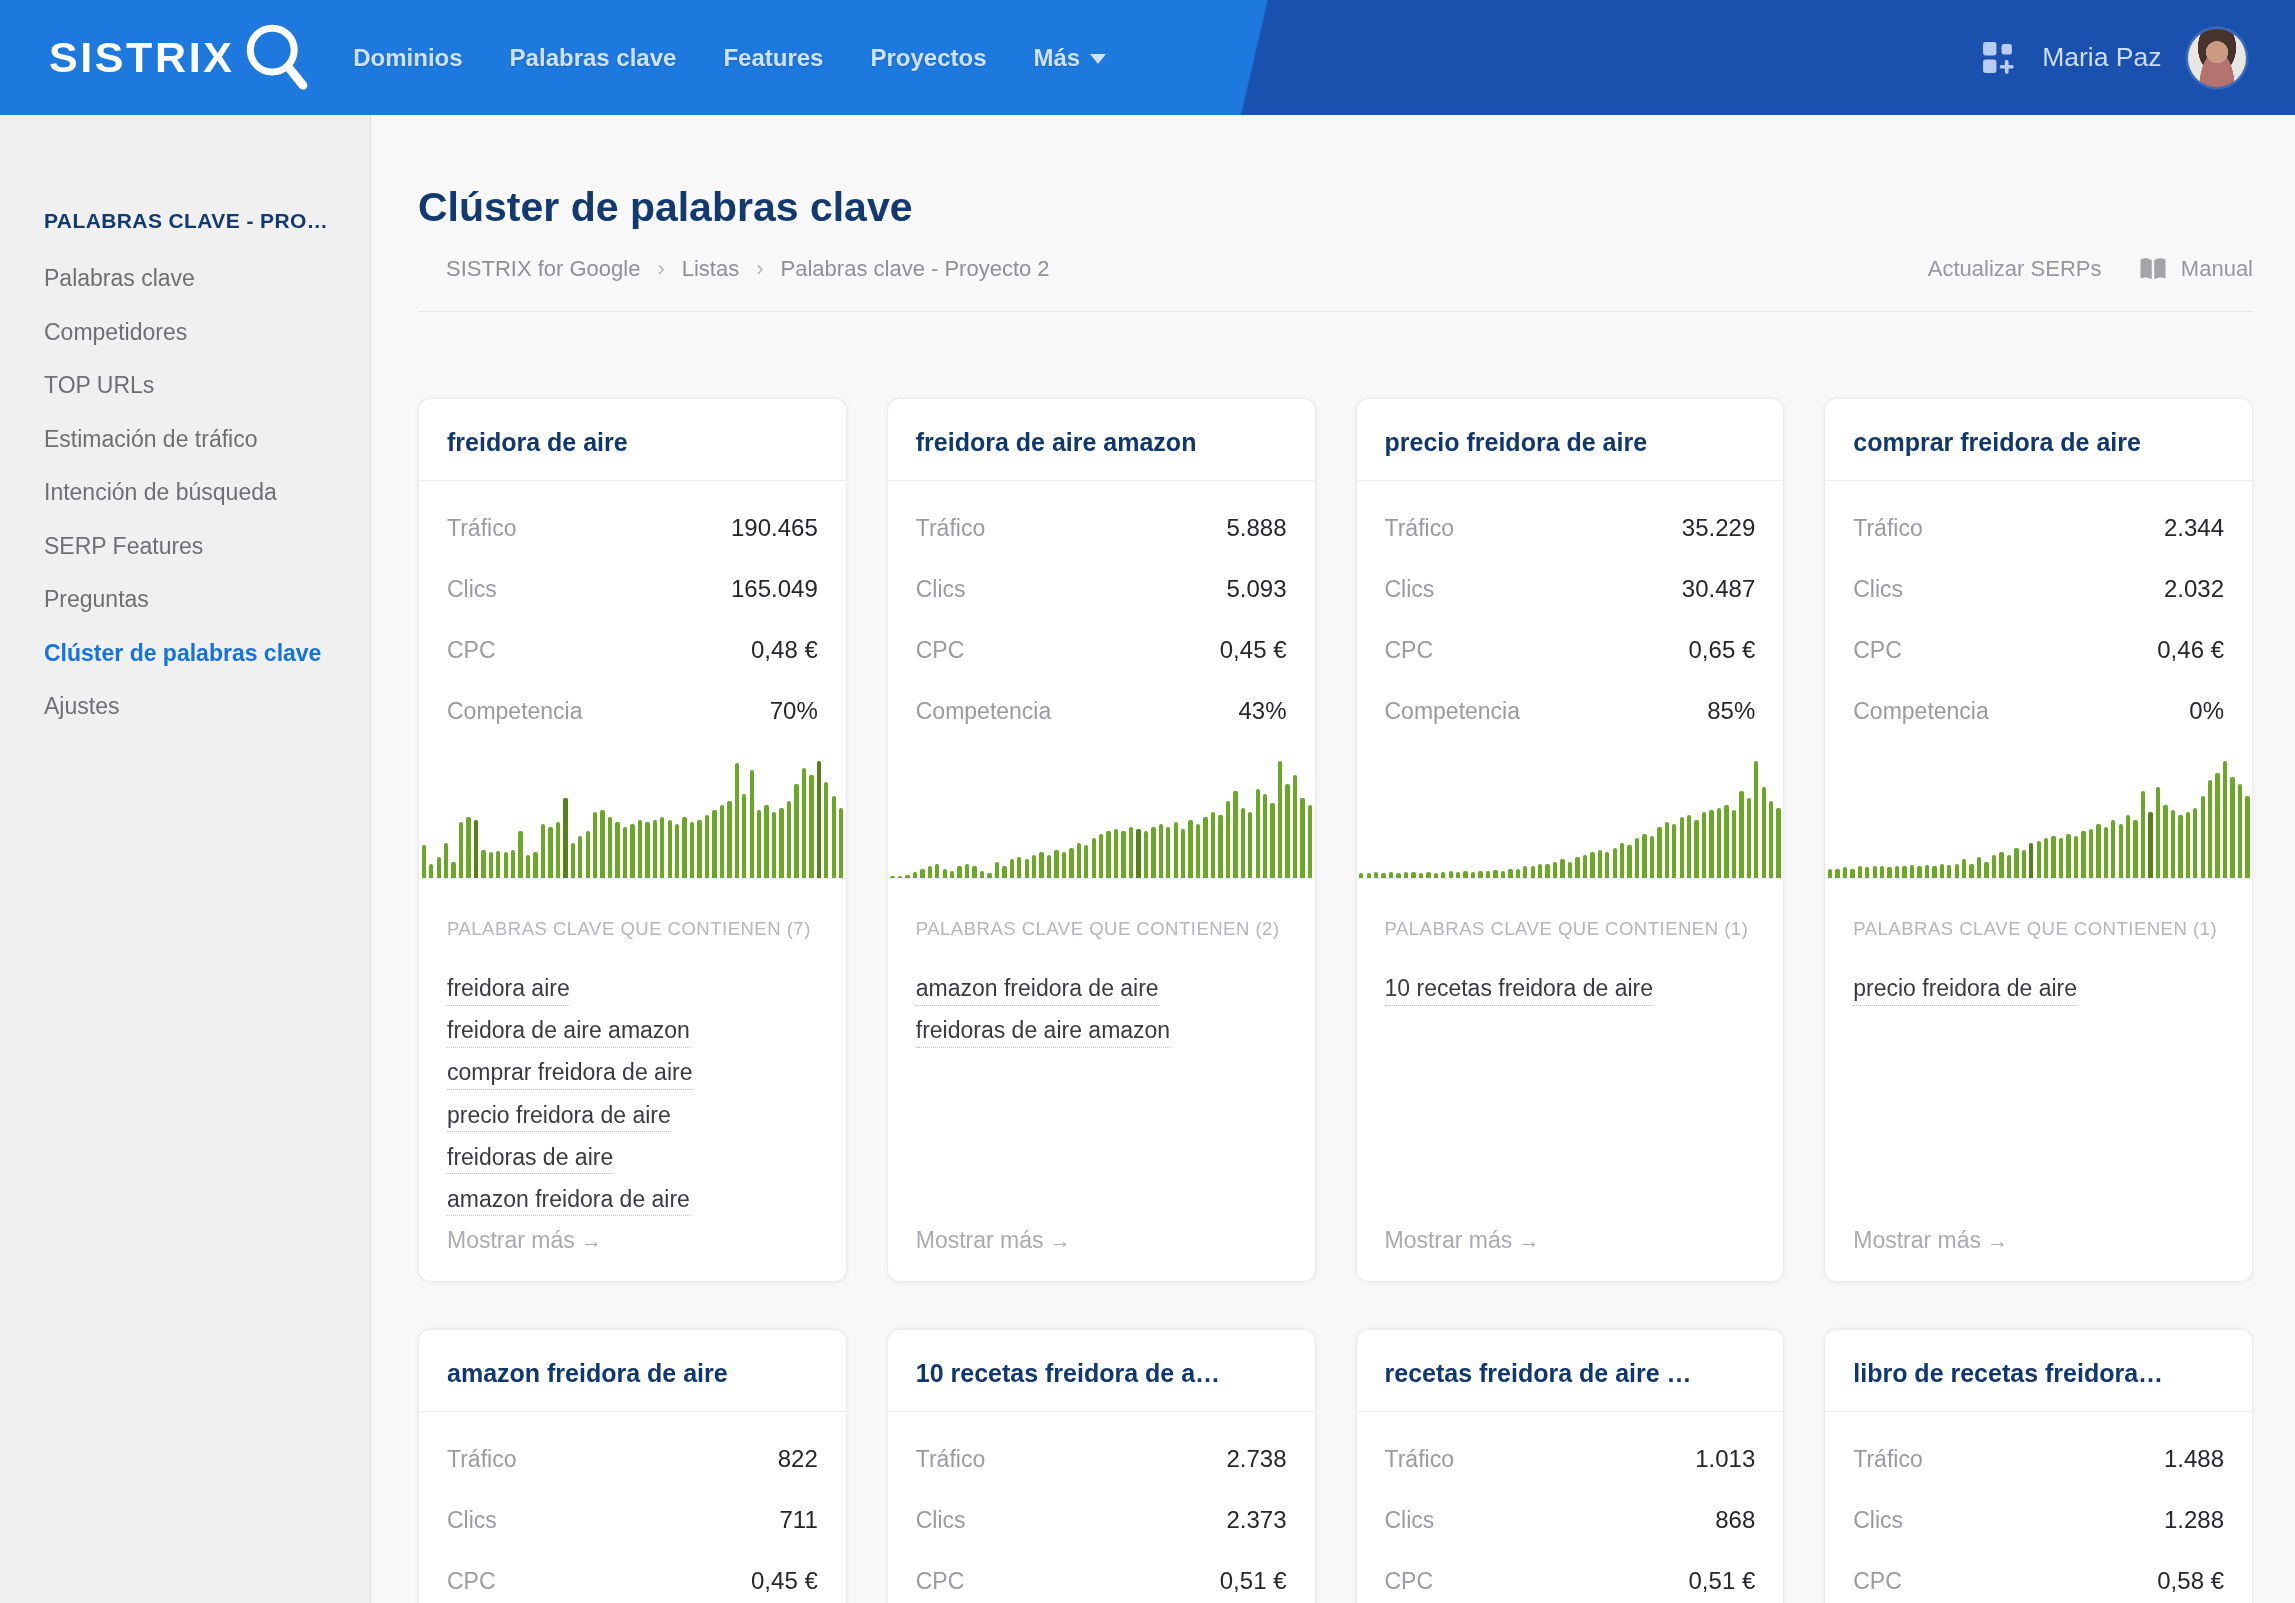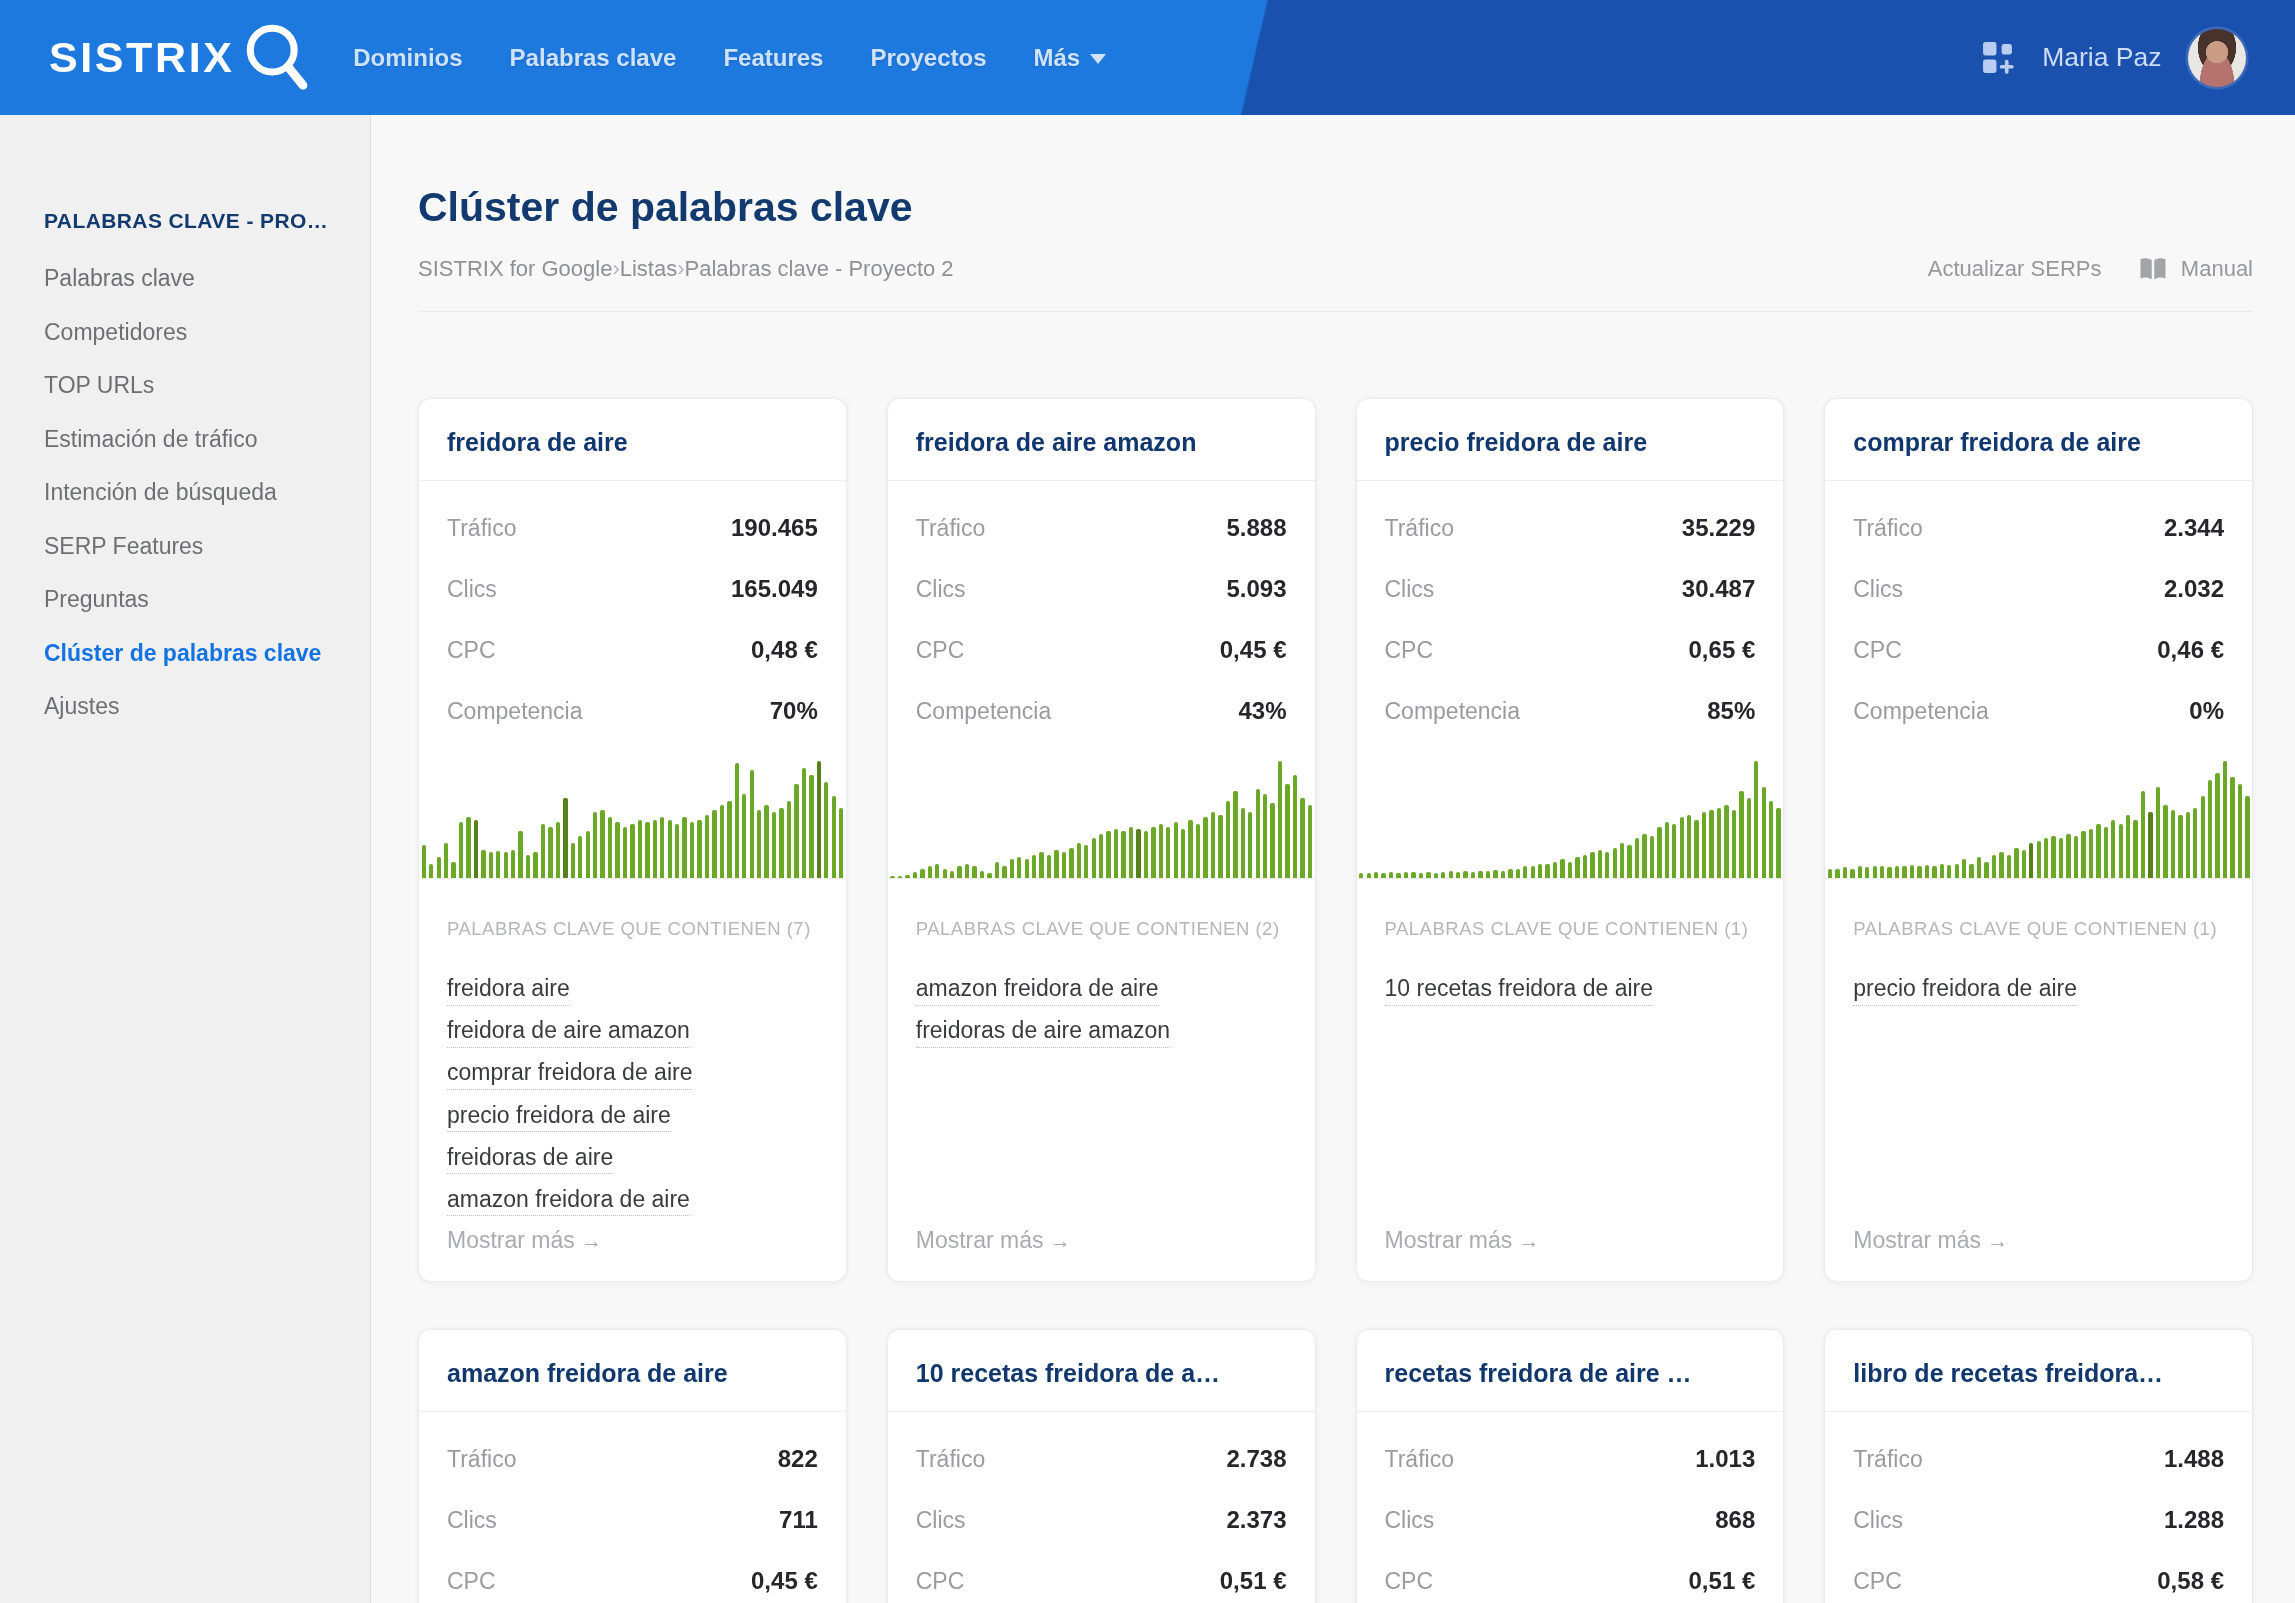--- a/index.html
+++ b/index.html
@@ -39,38 +39,38 @@
     border:0.9px solid #e1e1e4; border-radius:28px; box-shadow:0 1.8px 5.3px rgba(30,30,60,.08);
     display:flex; align-items:center; gap:16px; padding:0 23px 0 26.5px; cursor:pointer; }
   .g-badge { color:#3d7eea; font-weight:700; font-size:27px; }
   .dd-value { font-size:23px; color:#2f3034; white-space:nowrap; }
   .dd-caret { margin-left:auto; width:0; height:0; border-left:9.7px solid transparent;
     border-right:9.7px solid transparent; border-top:11.5px solid #8a8a8e; }
 
   .main { flex:1; padding:69px 42px 0 47px; }
   .page-title { font-size:41px; font-weight:600; color:#123a6f; }
   .crumb-row { display:flex; justify-content:space-between; align-items:center; margin-top:25px; }
-  .breadcrumb { display:flex; align-items:center; font-size:22px; color:#8f9095; }
+  .breadcrumb { display:flex; align-items:center; gap:17px; font-size:22px; color:#8f9095;margin-left:28px; }
   .crumb { cursor:pointer; }
   .crumb-sep { color:#b4b5ba; font-size:22px; }
   .actions { display:flex; align-items:center; gap:37px; font-size:22px; color:#96979c; }
   .action { display:flex; align-items:center; gap:12.4px; cursor:pointer; }
   .rule { border-bottom:1.8px solid #e7e7ea; margin-top:28px; }
 
   
   .grid { display:grid; grid-template-columns:repeat(4,1fr); column-gap:40px; row-gap:47px; margin-top:86px; }
   .card { position:relative; background:#fff; border:0.9px solid #ebebee; border-radius:12.4px;
     box-shadow:0 0.9px 5.3px rgba(40,40,70,.06); height:884px; overflow:hidden; }
   .card-header { padding:29px 28px 23px; }
   .card-title { font-size:25px; font-weight:700; color:#11386e; white-space:nowrap; overflow:hidden; }
   .hdiv { border-top:1.8px solid #ededf0; }
   .stats { padding:33px 28px 3.5px; }
   .stat { display:flex; justify-content:space-between; align-items:baseline; margin-bottom:33px; }
   .stat .lab { font-size:23px; color:#9a9ba0; }
-  .stat .val { font-size:24px; color:#26262b; font-weight:700; }
+  .stat .val { font-size:24px; color:#26262b; font-weight:400; }
   .chart { height:117px; display:flex; align-items:flex-end; gap:3.1px; padding:0 2.6px; }
   .bar { flex:1; background:var(--bar,#6ca828); border-radius:1.8px 1.8px 0 0; }
   .bar.dark { background:var(--bar-dark,#55801a); }
   .kw { padding:39px 28px 0; }
   .kw-label { font-size:18.5px; color:#b5b6ba; letter-spacing:0.5px; white-space:nowrap; }
   .kw ul { list-style:none; margin-top:34px; }
   .kw li { margin-bottom:13.2px; font-size:23px; line-height:29px; }
   .kw li span { color:#3a3b3f; border-bottom:1.8px dotted #bcbdc1; padding-bottom:3.5px; cursor:pointer; }
   .show-more { position:absolute; left:28px; bottom:26.5px; display:flex; align-items:center; gap:6.2px;
     font-size:23px; color:#aaabb0; cursor:pointer; }

